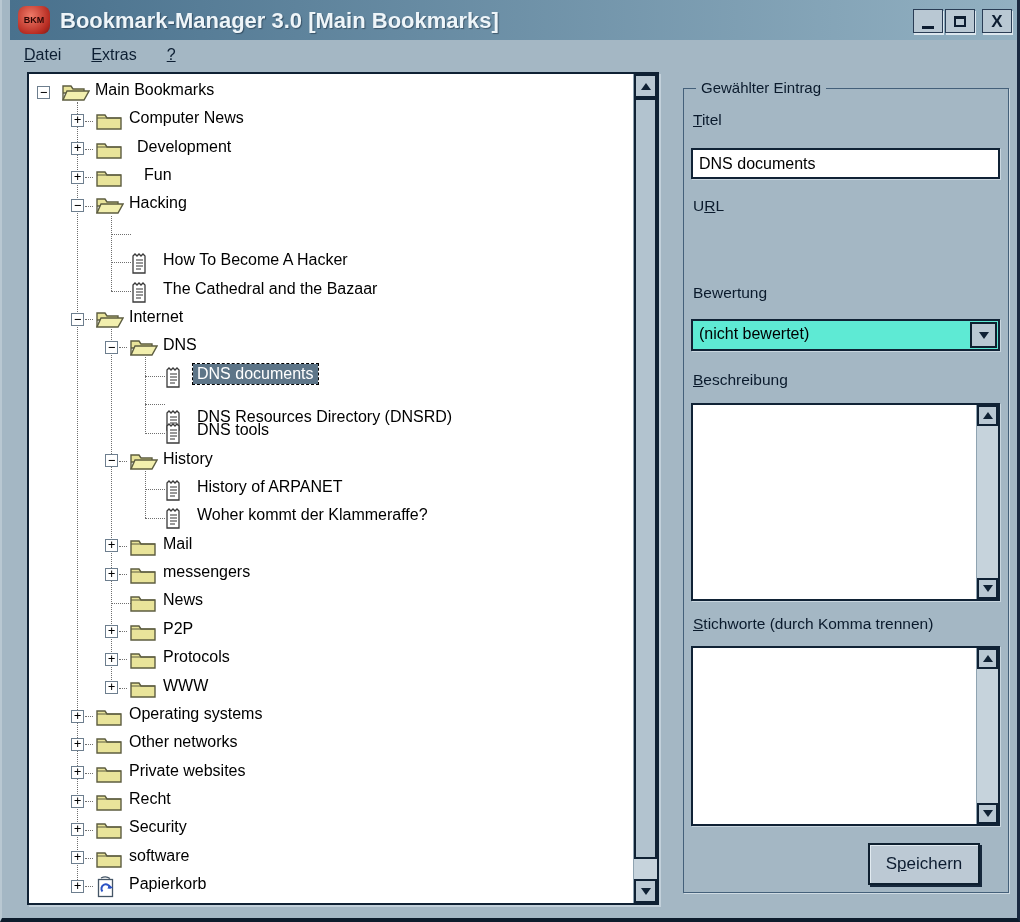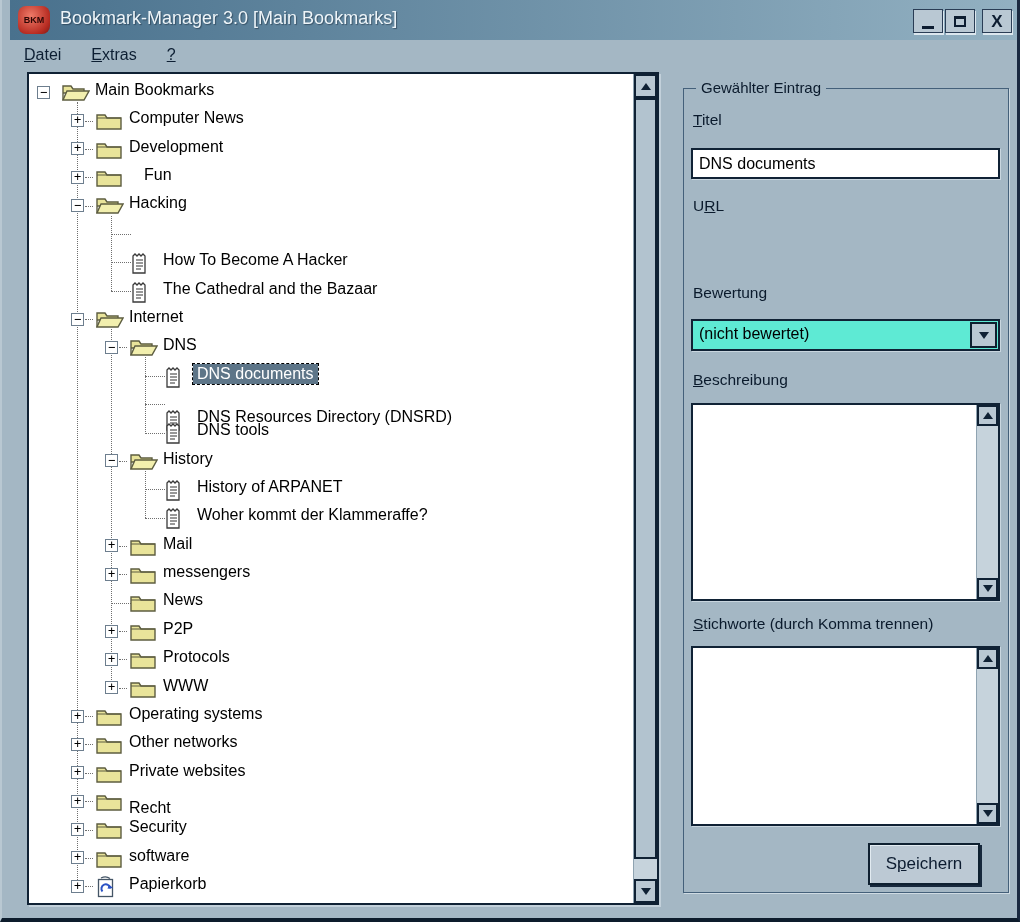--- a/index.html
+++ b/index.html
@@ -13,22 +13,22 @@
     overflow:hidden;border-left:2px solid #b9c8d2;border-right:3px solid #1a2940;
     border-bottom:4px solid #0d1c2c;}
   
   .titlebar{position:absolute;left:8px;top:0;width:100%;height:40px;
     background:linear-gradient(to right,var(--titlebar-a),var(--titlebar-b));
     display:flex;align-items:center;padding-left:24px;}
   .app-icon{position:absolute;left:8px;top:6px;width:32px;height:28px;
     background:radial-gradient(circle at 40% 35%,#ef7a68,#b72c22 70%,#7d1713);
     border-radius:8px;display:flex;align-items:center;justify-content:center;
     color:#2d0604;font-weight:bold;font-size:9px;letter-spacing:0;}
-  .title-text{position:absolute;left:50px;top:8px;color:#eef5f9;font-weight:normal;
-    font-size:18px;text-shadow:1px 1px 1px rgba(10,25,40,.45);white-space:nowrap;}
+  .title-text{position:absolute;left:50px;top:8px;color:#eef5f9;font-weight:bold;
+    font-size:22px;text-shadow:1px 1px 1px rgba(10,25,40,.45);white-space:nowrap;}
   .winbtn{position:absolute;top:9px;width:30px;height:24px;background:var(--face);
     border:1px solid #2a3d55;box-shadow:1px 2px 0 #dce7ee;display:flex;
     align-items:center;justify-content:center;}
   .winbtn.min{right:82px;} .winbtn.max{right:50px;} .winbtn.close{right:13px;}
   .glyph-min{width:12px;height:3px;background:var(--navy);margin-top:12px;}
   .glyph-max{width:12px;height:11px;border:2px solid var(--navy);border-top-width:3px;}
   .glyph-x{color:var(--navy);font-size:17px;font-weight:bold;line-height:1;}
   
   .menubar{position:absolute;left:0;top:40px;width:100%;height:30px;display:flex;
     align-items:center;padding-left:22px;gap:30px;}
@@ -162,21 +162,21 @@
               <path d="M1 8 h24" stroke="#5d5d40" stroke-width="1"></path>
             </svg></span>
           <span class="tree-label" style="left: 100px; top: 3px;">Computer News</span>
         </div>
         <div class="tree-row" style="top: 60.72px; height: 28.36px;">
           <div class="expand-box" style="left: 42px; top: 7.68px;">+</div>
           <span class="tree-icon" style="left: 67px; top: 4px;"><svg width="26" height="20" viewBox="0 0 26 20">
               <path d="M1 19 V5 h8 l2 3 h14 v11 z" fill="#e9e49a" stroke="#5d5d40" stroke-width="1.4"></path>
               <path d="M1 8 h24" stroke="#5d5d40" stroke-width="1"></path>
             </svg></span>
-          <span class="tree-label" style="left: 100px; top: 3px;">Development</span>
+          <span class="tree-label" style="left: 108px; top: 3px;">Development</span>
         </div>
         <div class="tree-row" style="top: 89.08px; height: 28.36px;">
           <div class="expand-box" style="left: 42px; top: 7.68px;">+</div>
           <span class="tree-icon" style="left: 67px; top: 4px;"><svg width="26" height="20" viewBox="0 0 26 20">
               <path d="M1 19 V5 h8 l2 3 h14 v11 z" fill="#e9e49a" stroke="#5d5d40" stroke-width="1.4"></path>
               <path d="M1 8 h24" stroke="#5d5d40" stroke-width="1"></path>
             </svg></span>
           <span class="tree-label" style="left: 115px; top: 3px;">Fun</span>
         </div>
         <div class="tree-row" style="top: 117.44px; height: 28.36px;">
@@ -330,21 +330,21 @@
               <path d="M1 8 h24" stroke="#5d5d40" stroke-width="1"></path>
             </svg></span>
           <span class="tree-label" style="left: 100px; top: 3px;">Private websites</span>
         </div>
         <div class="tree-row" style="top: 713px; height: 28.36px;">
           <div class="expand-box" style="left: 42px; top: 7.68px;">+</div>
           <span class="tree-icon" style="left: 67px; top: 4px;"><svg width="26" height="20" viewBox="0 0 26 20">
               <path d="M1 19 V5 h8 l2 3 h14 v11 z" fill="#e9e49a" stroke="#5d5d40" stroke-width="1.4"></path>
               <path d="M1 8 h24" stroke="#5d5d40" stroke-width="1"></path>
             </svg></span>
-          <span class="tree-label" style="left: 100px; top: 12px;">Recht</span>
+          <span class="tree-label" style="left: 100px; top: 3px;">Recht</span>
         </div>
         <div class="tree-row" style="top: 741.36px; height: 28.36px;">
           <div class="expand-box" style="left: 42px; top: 7.68px;">+</div>
           <span class="tree-icon" style="left: 67px; top: 4px;"><svg width="26" height="20" viewBox="0 0 26 20">
               <path d="M1 19 V5 h8 l2 3 h14 v11 z" fill="#e9e49a" stroke="#5d5d40" stroke-width="1.4"></path>
               <path d="M1 8 h24" stroke="#5d5d40" stroke-width="1"></path>
             </svg></span>
           <span class="tree-label" style="left: 100px; top: 3px;">Security</span>
         </div>
         <div class="tree-row" style="top: 769.72px; height: 28.36px;">

